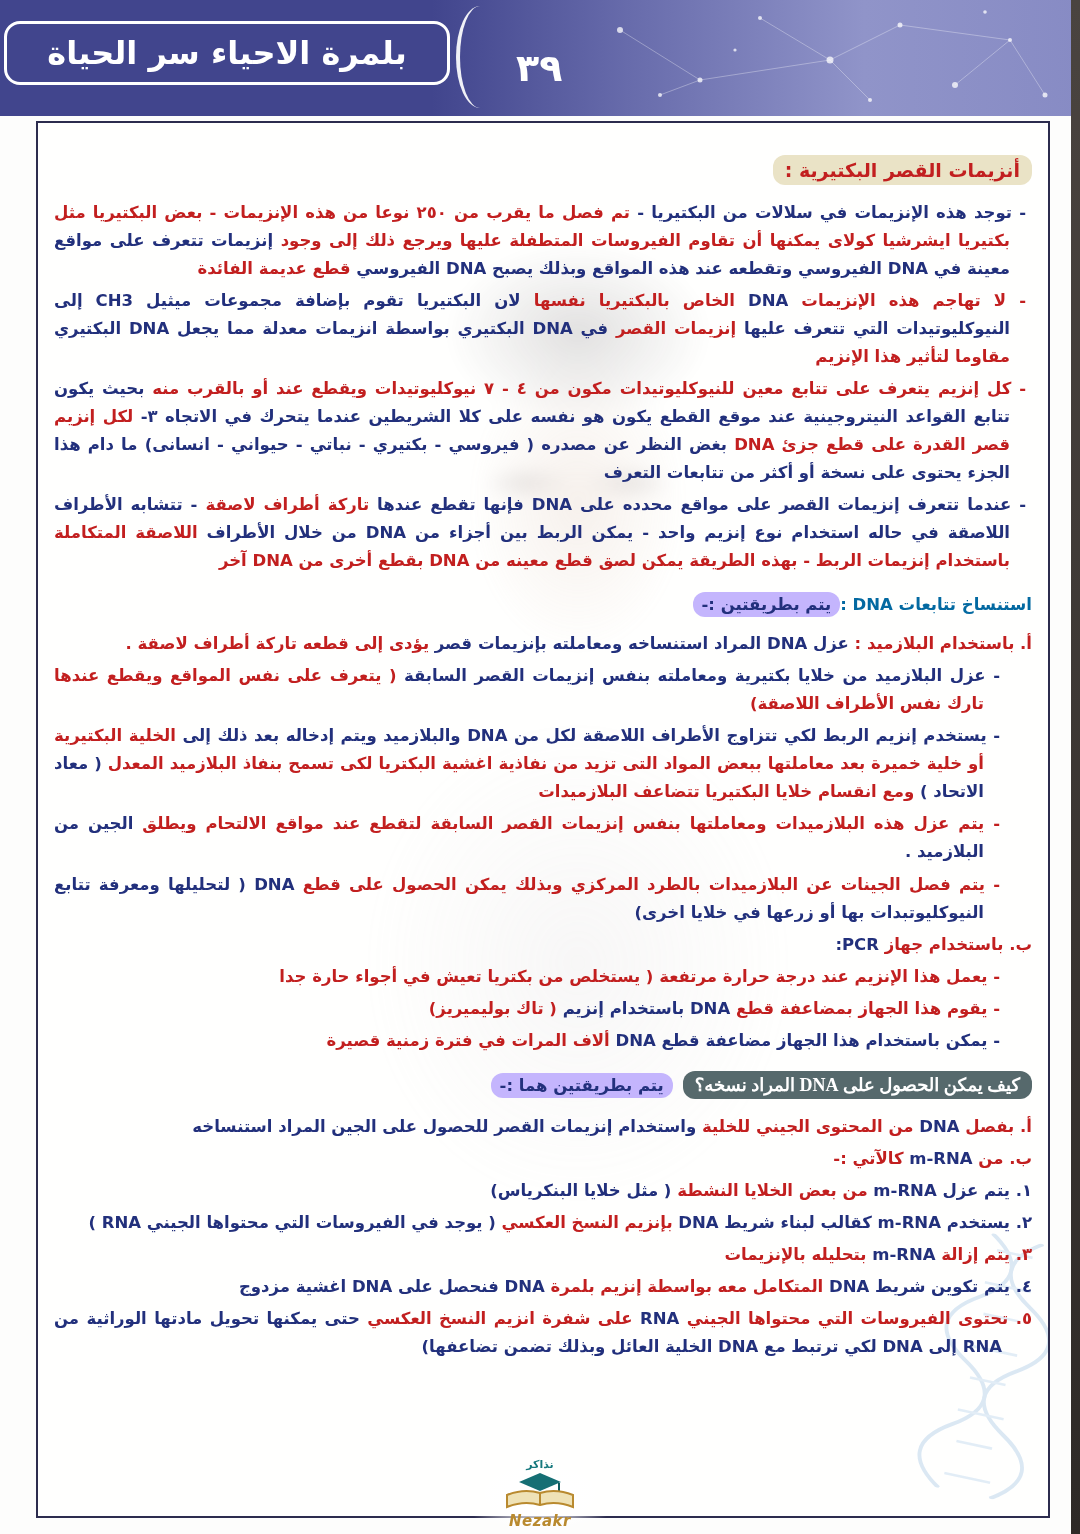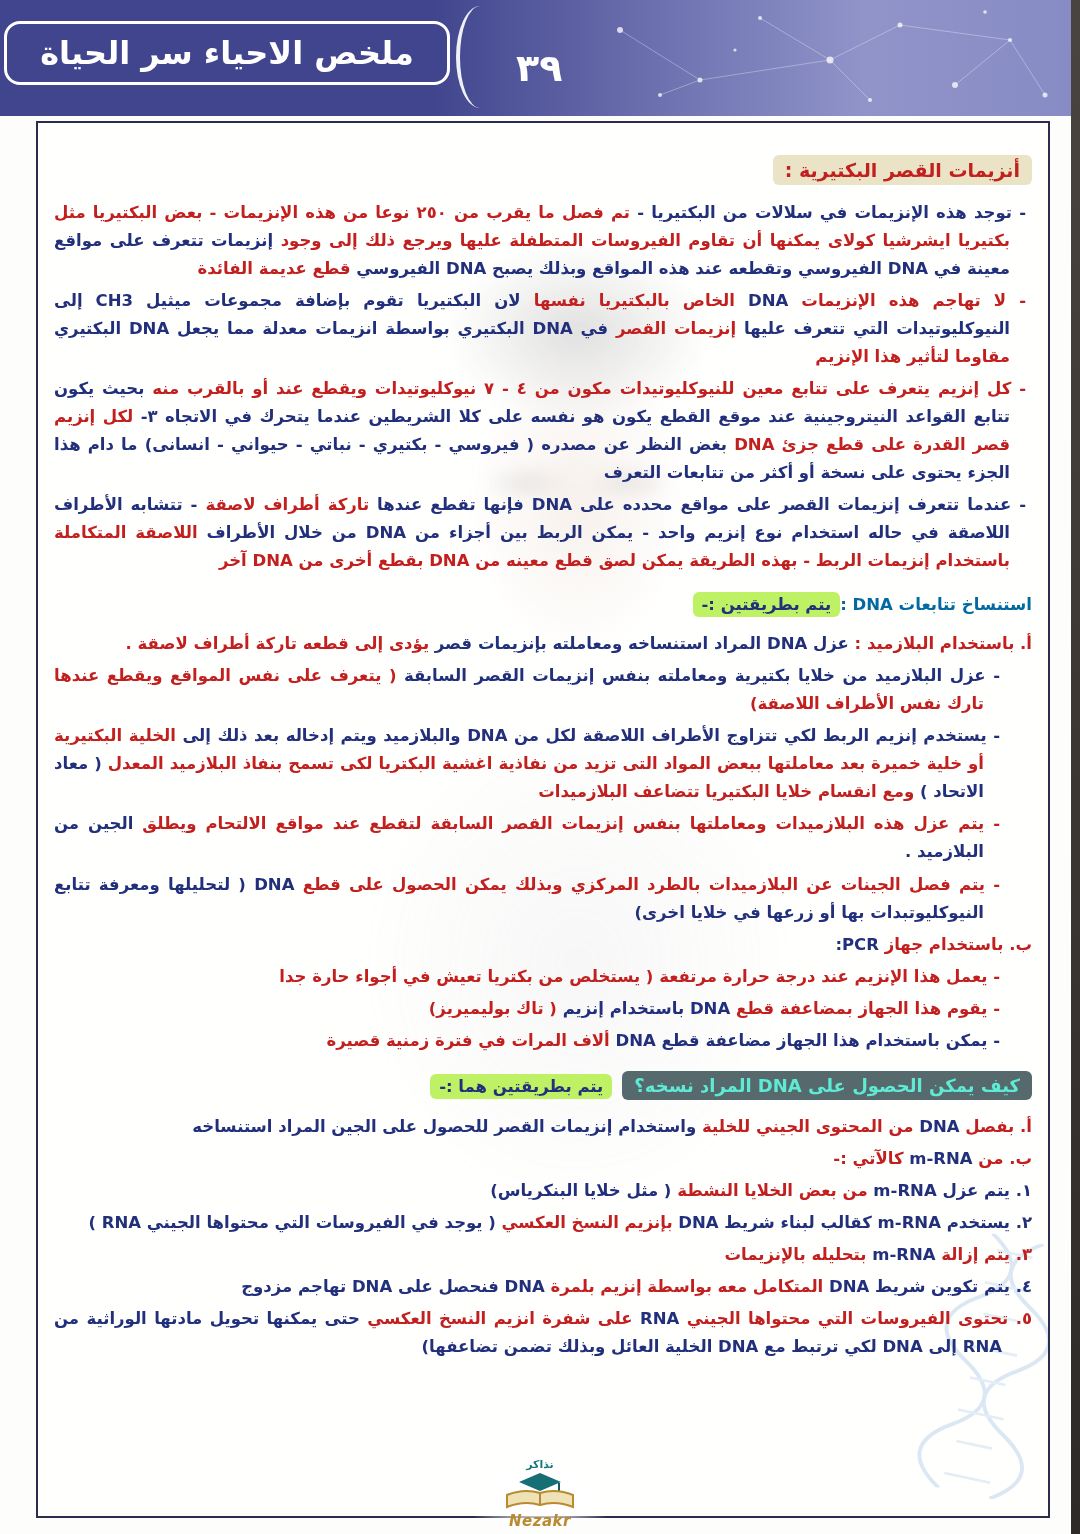--- a/index.html
+++ b/index.html
@@ -51,24 +51,24 @@
   .para{margin:4px 0;}
   .line{margin:12px 0 8px;text-align:right;line-height:2.1;}
   .ind1{padding-right:22px;text-indent:-16px;}
   .ind2{padding-right:48px;text-indent:-16px;}
   .let{padding-right:30px;text-indent:-30px;}
   .num{padding-right:30px;text-indent:-30px;}
   .marker{font-weight:700;}
   .c-b{color:#22307c;}
   .c-r{color:#c21f1f;}
   .c-o{color:#0369a1;}
-  .c-w{color:#5eead4;}
-  .hl{text-indent:0;border-radius:6px;}
+  .c-w{color:#ffffff;font-family:Liberation Serif, serif;}
+  .hl{text-indent:0;border-radius:12px;}
   .hl-tan{background:#eae3c6;padding:4px 12px;font-size:19px;}
-  .hl-y{background:#bef264;padding:3px 9px;margin-left:6px;color:#22307c;}
+  .hl-y{background:#c4b5fd;padding:3px 9px;margin-left:6px;color:#22307c;}
   .hl-dark{background:#56696c;padding:4px 12px;font-size:18px;margin-left:10px;}
   
   .logo{
     position:absolute;left:50%;bottom:2px;transform:translateX(-50%);
     width:140px;z-index:10;text-align:center;
     background:radial-gradient(ellipse at center, rgba(255,255,255,.95) 30%, rgba(255,255,255,0) 75%);
     padding:2px 6px;
   }
   .logo-ar{color:#15787d;font-size:11px;font-weight:700;}
   .logo-latin{color:#b98a2f;font-size:15px;font-weight:700;font-style:italic;letter-spacing:.5px;margin-top:-3px;}
@@ -98,21 +98,21 @@
         <circle cx="955" cy="85" r="3"></circle>
       <circle cx="1010" cy="40" r="2"></circle>
         <circle cx="1045" cy="95" r="2.5"></circle>
         <circle cx="870" cy="100" r="2"></circle>
       <circle cx="660" cy="95" r="2"></circle>
         <circle cx="735" cy="50" r="1.6"></circle>
         <circle cx="985" cy="12" r="1.8"></circle>
     </g>
   </svg>
   <div class="title-box">
-    <span>ملخص الاحياء سر الحياة</span>
+    <span>بلمرة الاحياء سر الحياة</span>
   </div>
   <div class="paren"></div>
   <div class="page-num">٣٩</div>
 </div>
 
 <div class="frame">
   <div class="wm-face"></div>
   <svg class="wm-dna" width="130" height="260" viewBox="0 0 100 200">
     <g fill="none" stroke="#b9d2ea" stroke-width="3">
       <path d="M30 0 Q70 25 30 50 Q-10 75 30 100 Q70 125 30 150 Q-10 175 30 200"></path>
@@ -144,21 +144,21 @@
       <div class="block para let"><span class="marker c-r">ب. </span><span class="c-r">باستخدام جهاز </span><span class="c-b">PCR:</span></div>
       <div class="block para ind2"><span class="marker c-r">- </span><span class="c-r">يعمل هذا الإنزيم عند درجة حرارة مرتفعة ( يستخلص من بكتريا تعيش في أجواء حارة جدا</span></div>
       <div class="block para ind2"><span class="marker c-r">- </span><span class="c-r">يقوم هذا الجهاز بمضاعفة قطع </span><span class="c-b">DNA</span><span class="c-b"> باستخدام إنزيم </span><span class="c-r">( تاك بوليميريز)</span></div>
       <div class="block para ind2"><span class="marker c-b">- </span><span class="c-b">يمكن باستخدام هذا الجهاز مضاعفة قطع DNA </span><span class="c-r">ألاف المرات في فترة زمنية قصيرة</span></div>
       <div class="block line"><span class="c-w hl hl-dark">كيف يمكن الحصول على DNA المراد نسخه؟</span><span class="c-b hl hl-y">يتم بطريقتين هما :-</span></div>
       <div class="block para let"><span class="marker c-r">أ. </span><span class="c-r">بفصل </span><span class="c-b">DNA</span><span class="c-r"> من المحتوى الجيني للخلية </span><span class="c-b">واستخدام إنزيمات القصر للحصول على الجين المراد استنساخه</span></div>
       <div class="block para let"><span class="marker c-r">ب. </span><span class="c-r">من </span><span class="c-b">m-RNA</span><span class="c-r"> كالآتي :-</span></div>
       <div class="block para num"><span class="marker c-b">١. </span><span class="c-b">يتم عزل m-RNA </span><span class="c-r">من بعض الخلايا النشطة </span><span class="c-b">( مثل خلايا البنكرياس)</span></div>
       <div class="block para num"><span class="marker c-b">٢. </span><span class="c-b">يستخدم m-RNA كقالب لبناء شريط DNA </span><span class="c-r">بإنزيم النسخ العكسي </span><span class="c-b">( يوجد في الفيروسات التي محتواها الجيني RNA )</span></div>
       <div class="block para num"><span class="marker c-r">٣. </span><span class="c-r">يتم إزالة </span><span class="c-b">m-RNA</span><span class="c-r"> بتحليله بالإنزيمات</span></div>
-      <div class="block para num"><span class="marker c-b">٤. </span><span class="c-b">يتم تكوين شريط DNA </span><span class="c-r">المتكامل معه بواسطة إنزيم بلمرة </span><span class="c-b">DNA</span><span class="c-b"> فنحصل على DNA تهاجم مزدوج</span></div>
+      <div class="block para num"><span class="marker c-b">٤. </span><span class="c-b">يتم تكوين شريط DNA </span><span class="c-r">المتكامل معه بواسطة إنزيم بلمرة </span><span class="c-b">DNA</span><span class="c-b"> فنحصل على DNA اغشية مزدوج</span></div>
       <div class="block para num"><span class="marker c-r">٥. </span><span class="c-r">تحتوى الفيروسات التي محتواها الجيني </span><span class="c-b">RNA</span><span class="c-r"> على شفرة انزيم النسخ العكسي </span><span class="c-b">حتى يمكنها تحويل مادتها الوراثية من RNA إلى DNA لكي ترتبط مع DNA الخلية العائل وبذلك تضمن تضاعفها)</span></div>
     </div>
 </div>
 
 <div class="logo">
   <div class="logo-ar">نذاكر</div>
   <svg width="86" height="40" viewBox="0 0 86 40">
     <polygon points="43,2 64,11 43,20 22,11" fill="#156f74"></polygon>
     <line x1="62" y1="12" x2="62" y2="22" stroke="#0d5a5e" stroke-width="2"></line>
     <circle cx="62" cy="24" r="2" fill="#b98a2f"></circle>

